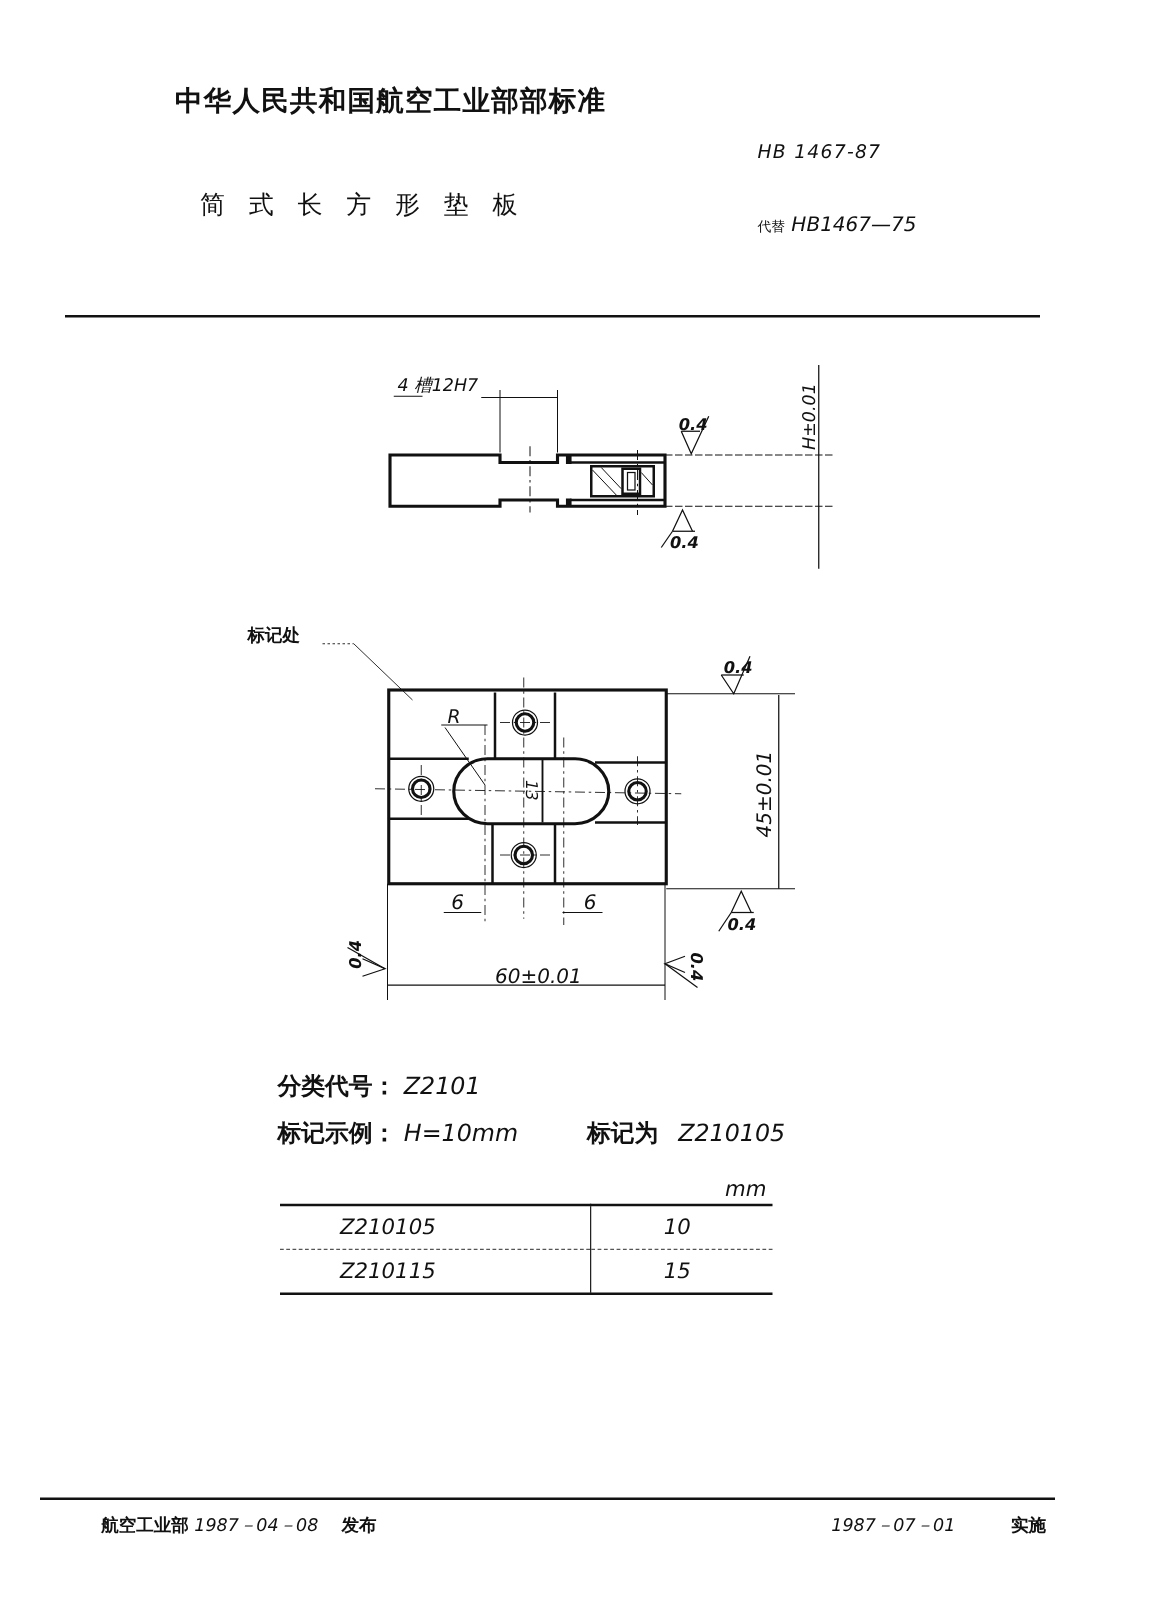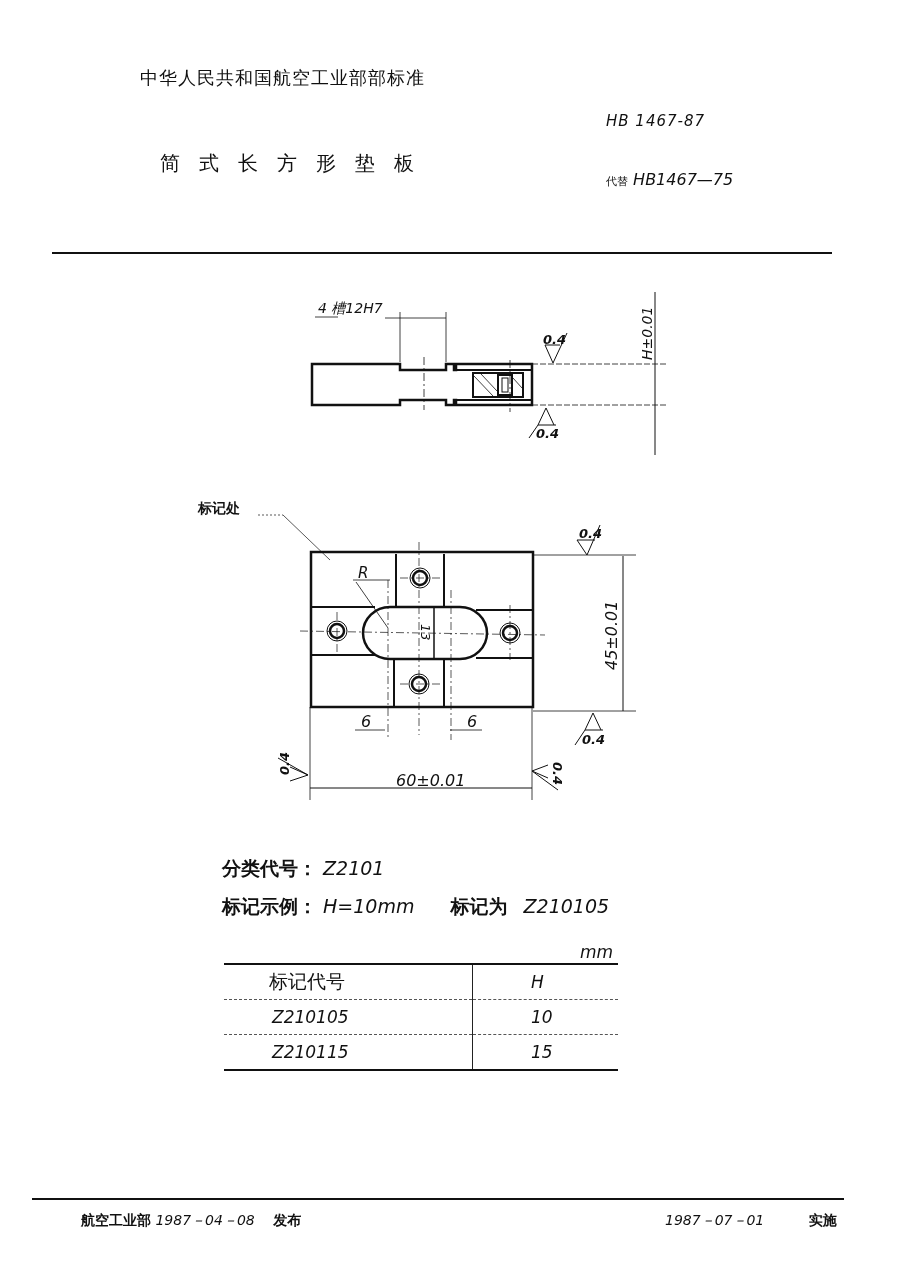--- a/index.html
+++ b/index.html
@@ -1,18 +1,18 @@
 <!DOCTYPE html>
 <html><head>
 <meta charset="utf-8">
 <style>
   html, body { margin: 0; padding: 0; background: #ffffff; }
   body { width: 919px; height: 1281px; position: relative; overflow: hidden; color: #111; font-family: "DejaVu Sans", sans-serif; }
   .abs { position: absolute; }
-  .org { left: 140px; top: 66px; font-size: 18px; font-weight: normal; letter-spacing: 1px; white-space: nowrap; }
+  .org { left: 140px; top: 66px; font-size: 22px; font-weight: bold; letter-spacing: 1px; white-space: nowrap; }
   .std-no { left: 606px; top: 112px; font-size: 15px; font-style: italic; letter-spacing: 1px; }
   .title { left: 160px; top: 150px; font-family: Liberation Sans, sans-serif; font-size: 20px; letter-spacing: 19px; white-space: nowrap; }
   .replace { left: 606px; top: 170px; font-size: 16px; font-style: italic; white-space: nowrap; }
   .replace .pre { font-size: 11px; font-style: normal; }
   .rule-top { left: 52px; top: 252px; width: 780px; height: 2px; background: #111; }
   svg.drw { position: absolute; left: 0; top: 0; }
   .info { left: 222px; font-size: 19px; font-style: italic; white-space: nowrap; }
   .info .cn { font-style: normal; font-family: "DejaVu Serif", serif; font-weight: bold; }
   .unit { left: 580px; top: 942px; font-size: 17px; font-style: italic; }
   table.spec { position: absolute; left: 224px; top: 963px; width: 394px; border-collapse: collapse; }
@@ -156,31 +156,27 @@
   <text transform="translate(553,762) rotate(90)" font-size="13" font-weight="bold" fill="#111">0.4</text>
 </svg>
 
 <div class="abs info" style="top:856px;">
   <span class="cn">分类代号：</span>
   <span>Z2101</span>
 </div>
 <div class="abs info" style="top:894px;">
   <span class="cn">标记示例：</span>
   <span>H=10mm</span>
-  <span class="cn" style="margin-left:30px;">标记为</span>
+  <span class="cn" style="margin-left:49px;">标记为</span>
   <span style="margin-left:10px;">Z210105</span>
 </div>
 
 <div class="abs unit">mm</div>
 <table class="spec">
   <tbody>
-      <tr class="hd">
-    <td class="c1">标记代号</td>
-    <td class="c2">H</td>
-  </tr>
   <tr>
     <td class="c1">Z210105</td>
     <td class="c2">10</td>
   </tr>
   <tr>
     <td class="c1">Z210115</td>
     <td class="c2">15</td>
   </tr>
 </tbody>
   </table>

